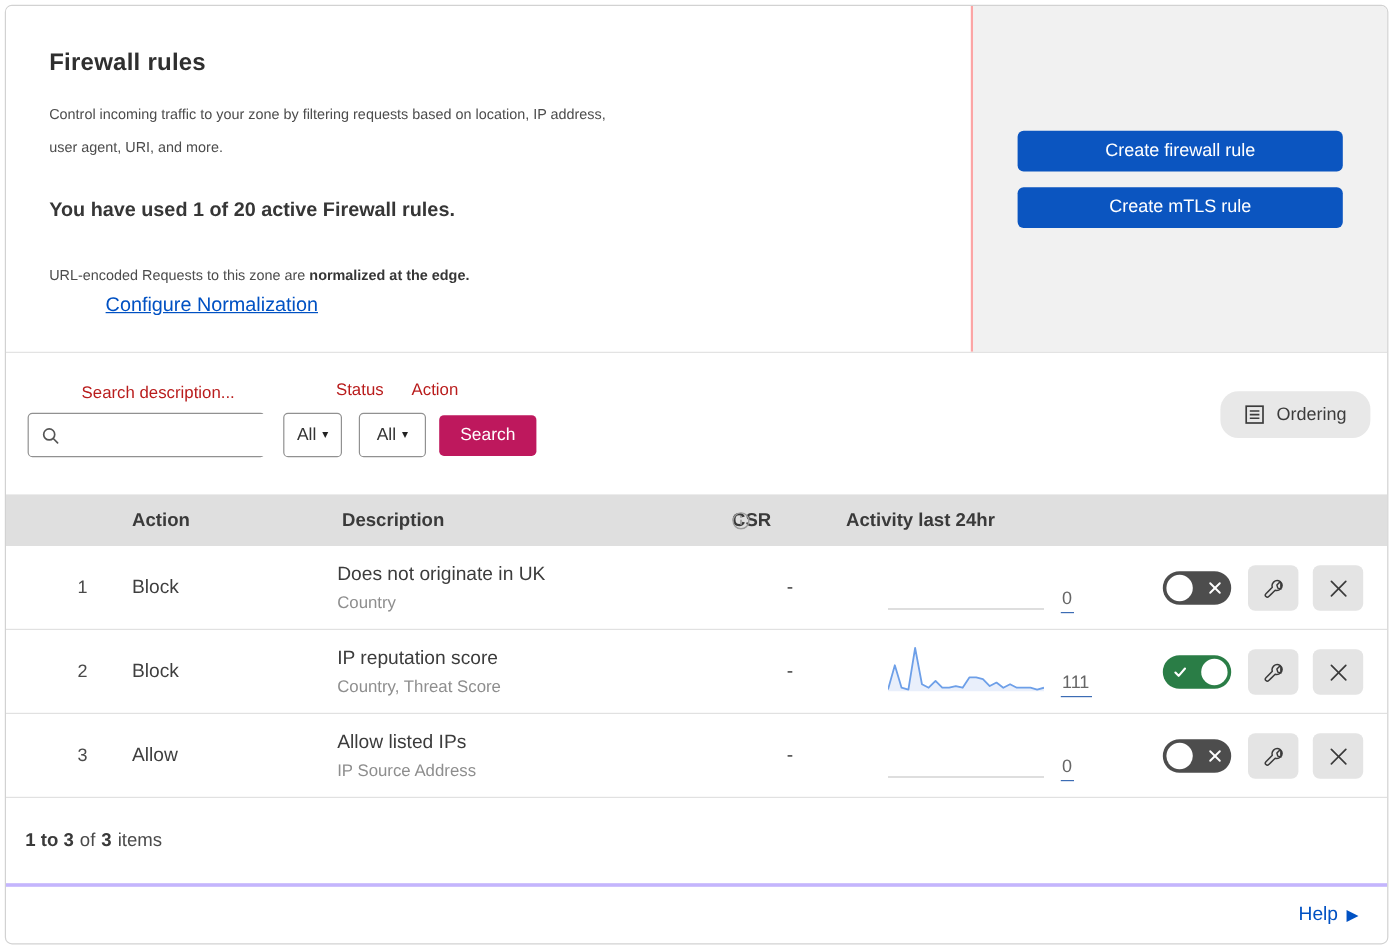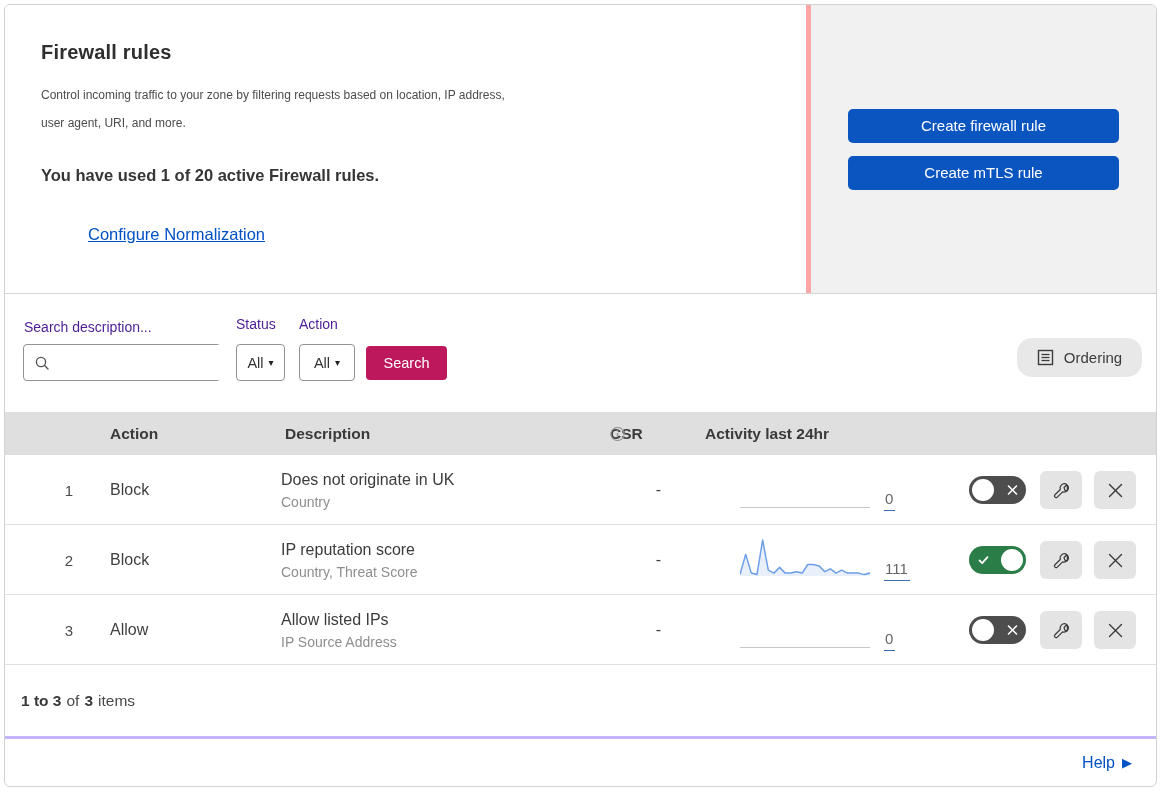--- a/index.html
+++ b/index.html
@@ -2,49 +2,49 @@
 <html><head>
 <meta charset="utf-8">
 <style>
   * { box-sizing: border-box; margin: 0; padding: 0; }
   html,body { width:1161px; height:791px; background:#fff; font-family:"Liberation Sans", sans-serif; }
   .card { position:absolute; inset:4px; border:1px solid #d2d2d2; border-radius:6px; background:#fff;
           display:flex; flex-direction:column; overflow:hidden; }
 
   
   .top { height:289px; display:flex; border-bottom:1px solid #d5d5d5; flex:0 0 auto; }
-  .intro { flex:1; background:#fff; border-right:5px solid #fca5a5; padding:36px 40px 0 36px; }
+  .intro { flex:1; background:#fff; border-right:2px solid #fca5a5; padding:36px 40px 0 36px; }
   .intro h1 { font-size:20px; font-weight:700; color:#2f2f2f; letter-spacing:.2px; margin-bottom:17px; }
   .intro p { font-size:12px; color:#4c4c4c; line-height:28px; }
   .intro .desc { margin-bottom:24px; }
-  .intro .usage { font-weight:700; color:#363636; margin-bottom:36px; font-size:16.5px; }
+  .intro .usage { font-weight:700; color:#363636; margin-bottom:26px; font-size:16.5px; }
   .intro .norm { margin-bottom:2px; }
   .intro .norm strong { color:#363636; }
   .link { color:#0051c3; text-decoration:underline; cursor:pointer; font-size:16.5px;margin-left:47px; }
   .panel { width:345px; background:#f1f1f1; display:flex; flex-direction:column; justify-content:center; gap:13px; padding:0 37px; }
   .btn-primary { display:block; width:100%; height:34px; background:#0b55c0; color:#fff; border:none; border-radius:5px;
                  font-size:15px; font-family:inherit; cursor:pointer; }
 
   
   .filters { height:118px; position:relative; flex:0 0 auto; background:#fff; }
-  .flabel { position:absolute; font-size:14px; color:#4c1d95; }
+  .flabel { position:absolute; font-size:14px; color:#b91c1c;margin-left:44px; }
   .lbl-search { left:19px; top:25px; }
   .lbl-status { left:231px; top:22px; }
   .lbl-action { left:294px; top:22px; }
   .search-box { position:absolute; left:18px; top:50px; width:198px; height:37px; border:1px solid #919191;
                 border-radius:4px; display:flex; align-items:center; padding-left:10px; background:#fff; }
   .search-box input { border:none; outline:none; flex:1; height:100%; font-size:14px; margin-left:8px; font-family:inherit; }
   .dropdown { position:absolute; top:50px; height:37px; border:1px solid #919191; border-radius:4px; background:#fff;
               display:flex; align-items:center; justify-content:center; gap:5px; font-size:14.5px; color:#333; cursor:pointer;text-align:center; }
   .dd-status { left:231px; width:49px; }
   .dd-action { left:294px; width:56px; }
   .caret { font-size:10px; color:#222; line-height:1; }
   .btn-search { position:absolute; left:361px; top:52px; width:81px; height:34px; background:#be185d; color:#fff;
                 border:none; border-radius:4px; font-size:14.5px; font-family:inherit; cursor:pointer; }
-  .btn-ordering { position:absolute; right:14px; top:44px; width:125px; height:39px; background:#e8e8e8; border:none;
+  .btn-ordering { position:absolute; right:14px; top:32px; width:125px; height:39px; background:#e8e8e8; border:none;
                   border-radius:15px; font-size:15px; color:#3c3c3c; font-family:inherit; cursor:pointer;
                   display:flex; align-items:center; justify-content:center; gap:10px; }
 
   
   .thead { height:43px; background:#dfdfdf; position:relative; flex:0 0 auto; font-size:15.5px; font-weight:700; color:#3a3a3a; }
   .thead span { position:absolute; top:50%; transform:translateY(-50%); }
   .h-action { left:105px; } .h-desc { left:280px; } .h-csr { left:605px; display:flex; align-items:center; gap:6px; }
   .h-activity { left:700px; }
   .row { height:70px; position:relative; border-bottom:1px solid #e1e1e1; background:#fff; flex:0 0 auto; }
   .cell { position:absolute; top:50%; transform:translateY(-50%); font-size:16px; color:#3f3f3f; }
@@ -78,20 +78,21 @@
 </head>
 <body>
 
 <div class="card">
 
   <div class="top">
     <div class="intro">
       <h1>Firewall rules</h1>
       <p class="desc"><span>Control incoming traffic to your zone by filtering requests based on location, IP address,</span><br><span>user agent, URI, and more.</span></p>
       <p class="usage">You have used 1 of 20 active Firewall rules.</p>
+      <p class="norm"><span>URL-encoded Requests to this zone are </span><strong>normalized at the edge.</strong></p>
       <a class="link">Configure Normalization</a>
     </div>
     <div class="panel">
       <button class="btn-primary">Create firewall rule</button>
       <button class="btn-primary">Create mTLS rule</button>
     </div>
   </div>
 
   <div class="filters">
     <span class="flabel lbl-search">Search description...</span>

